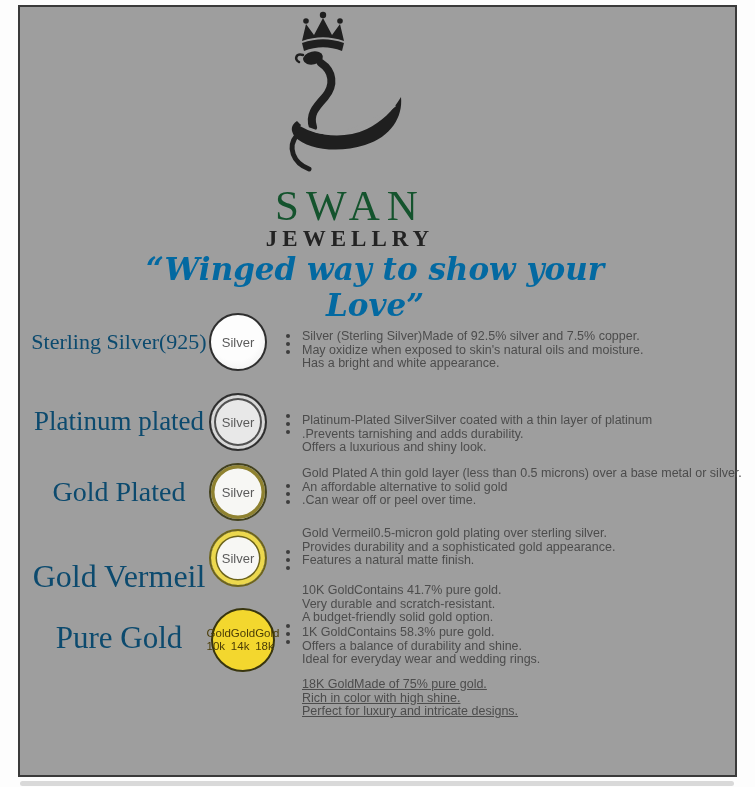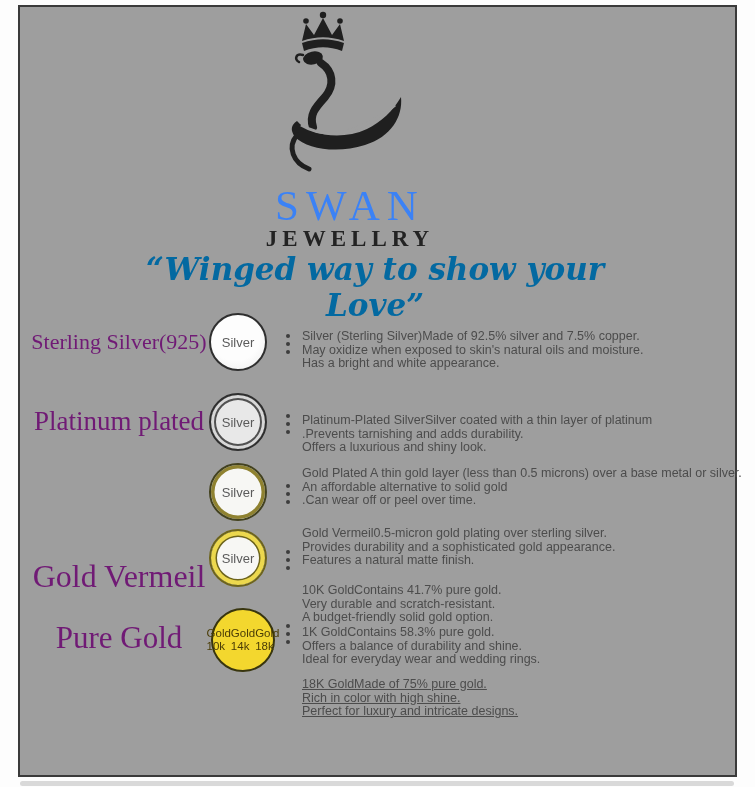--- a/index.html
+++ b/index.html
@@ -3,29 +3,29 @@
 <meta charset="utf-8">
 <style>
   html,body{margin:0;padding:0;background:#ffffff;width:755px;height:787px;overflow:hidden;}
   .page{position:relative;width:755px;height:787px;background:#fdfdfd;font-family:"Liberation Sans",sans-serif;}
   .panel{position:absolute;left:18px;top:5px;width:715px;height:768px;background:#9e9e9e;border:2px solid #3a3a3a;}
   .shadow-bar{position:absolute;left:20px;top:781px;width:714px;height:5px;background:#d9d9d9;border-radius:3px;}
 
   
   .logo{position:absolute;left:245px;top:10px;width:170px;height:172px;}
   .brand-name{position:absolute;left:200px;top:181px;width:300px;text-align:center;
-    font-family:"Liberation Serif",serif;font-size:43px;font-weight:400;letter-spacing:7px;color:#3b82f6;}
+    font-family:"Liberation Serif",serif;font-size:43px;font-weight:400;letter-spacing:7px;color:#14532d;}
   .brand-sub{position:absolute;left:200px;top:226px;width:300px;text-align:center;
     font-family:"Liberation Serif",serif;font-size:23px;font-weight:700;letter-spacing:5px;color:#232323;}
   .tagline{position:absolute;left:115px;top:251px;width:520px;text-align:center;
     font-family:"DejaVu Serif",serif;font-style:italic;font-weight:600;font-size:31px;color:#0369a1;}
 
   
   .mat-label{position:absolute;left:20px;width:198px;text-align:center;
-    font-family:"Liberation Serif",serif;color:#701a75;white-space:nowrap;}
+    font-family:"Liberation Serif",serif;color:#0c4a6e;white-space:nowrap;}
   .lbl-0{top:329px;font-size:22px;}
   .lbl-1{top:406px;font-size:27px;}
   .lbl-2{top:476px;font-size:28px;}
   .lbl-3{top:558px;font-size:32px;}
   .lbl-4{top:620px;font-size:31px;}
 
   .badge{position:absolute;border-radius:50%;display:flex;align-items:center;justify-content:center;
     font-family:"Liberation Sans",sans-serif;font-size:13px;color:#5b5b5b;box-sizing:border-box;}
   .badge-silver{left:209px;top:313px;width:58px;height:58px;border:2px solid #2f2f2f;
     background:radial-gradient(circle at 45% 40%,#fdfdfd 55%,#ebebeb);}
@@ -98,20 +98,21 @@
       <span></span>
       <span></span>
       <span></span>
     </div>
   <div class="desc desc-1">
     <div>Platinum-Plated SilverSilver coated with a thin layer of platinum</div>
     <div>.Prevents tarnishing and adds durability.</div>
     <div>Offers a luxurious and shiny look.</div>
   </div>
 
+  <div class="mat-label lbl-2">Gold Plated</div>
   <div class="badge badge-goldplated">
     <span>Silver</span>
   </div>
   <div class="dots dots-2">
       <span></span>
       <span></span>
       <span></span>
     </div>
   <div class="desc desc-2">
     <div>Gold Plated A thin gold layer (less than 0.5 microns) over a base metal or silver.</div>

